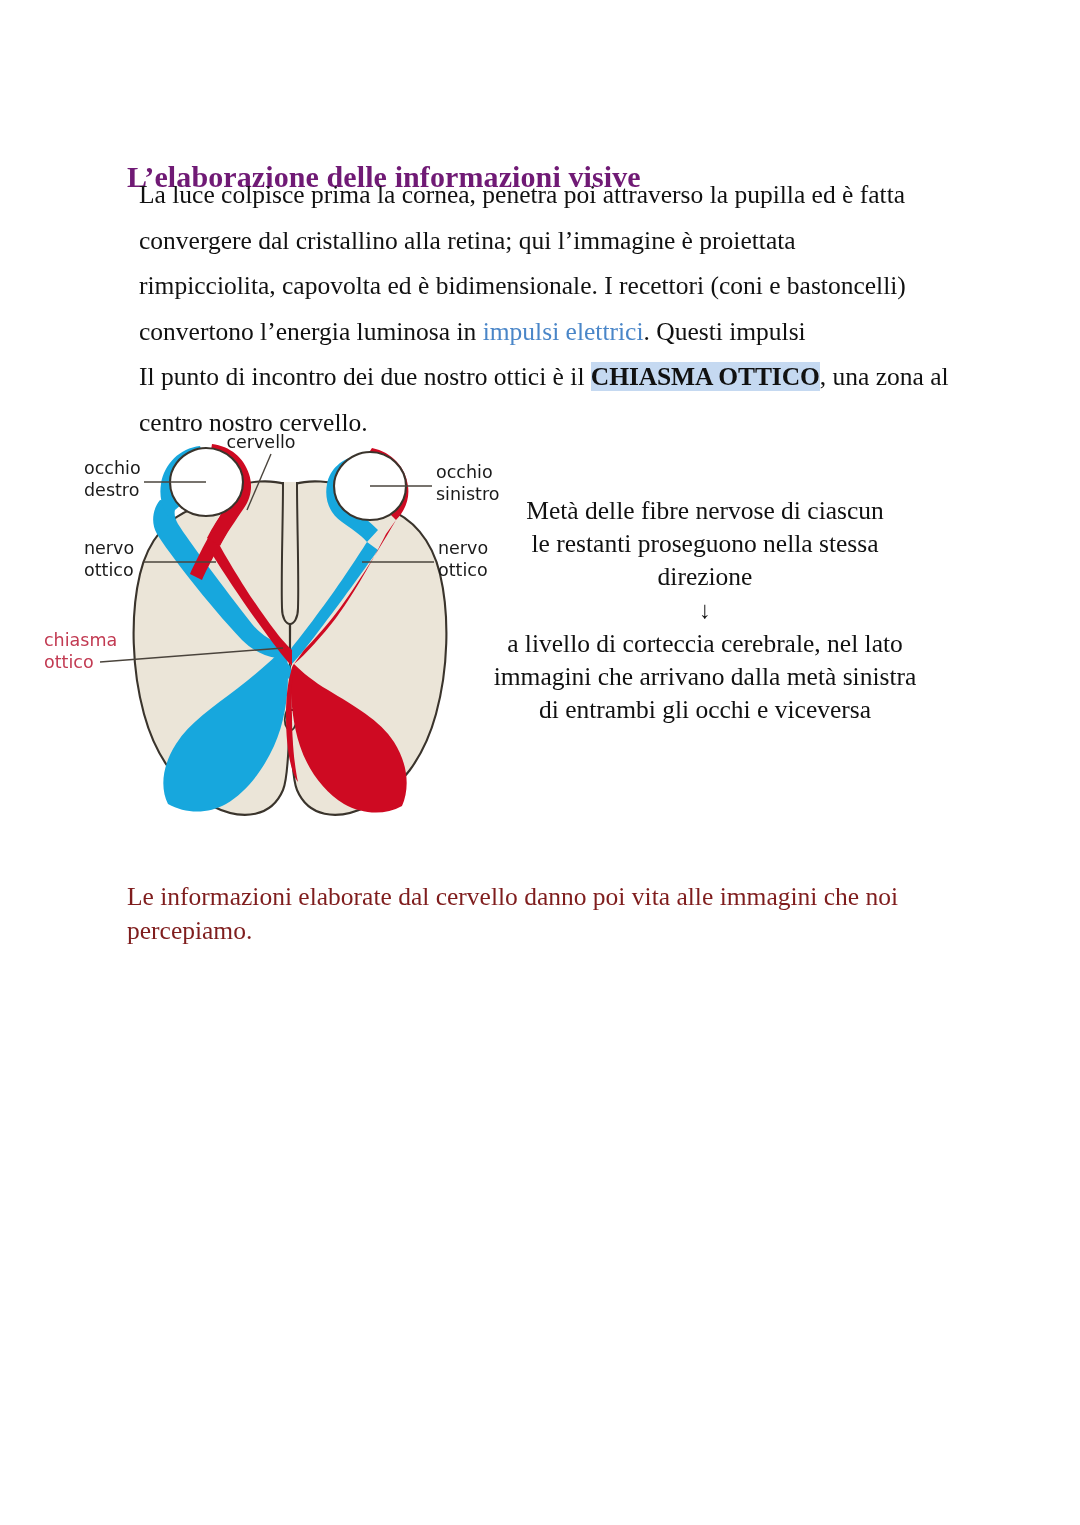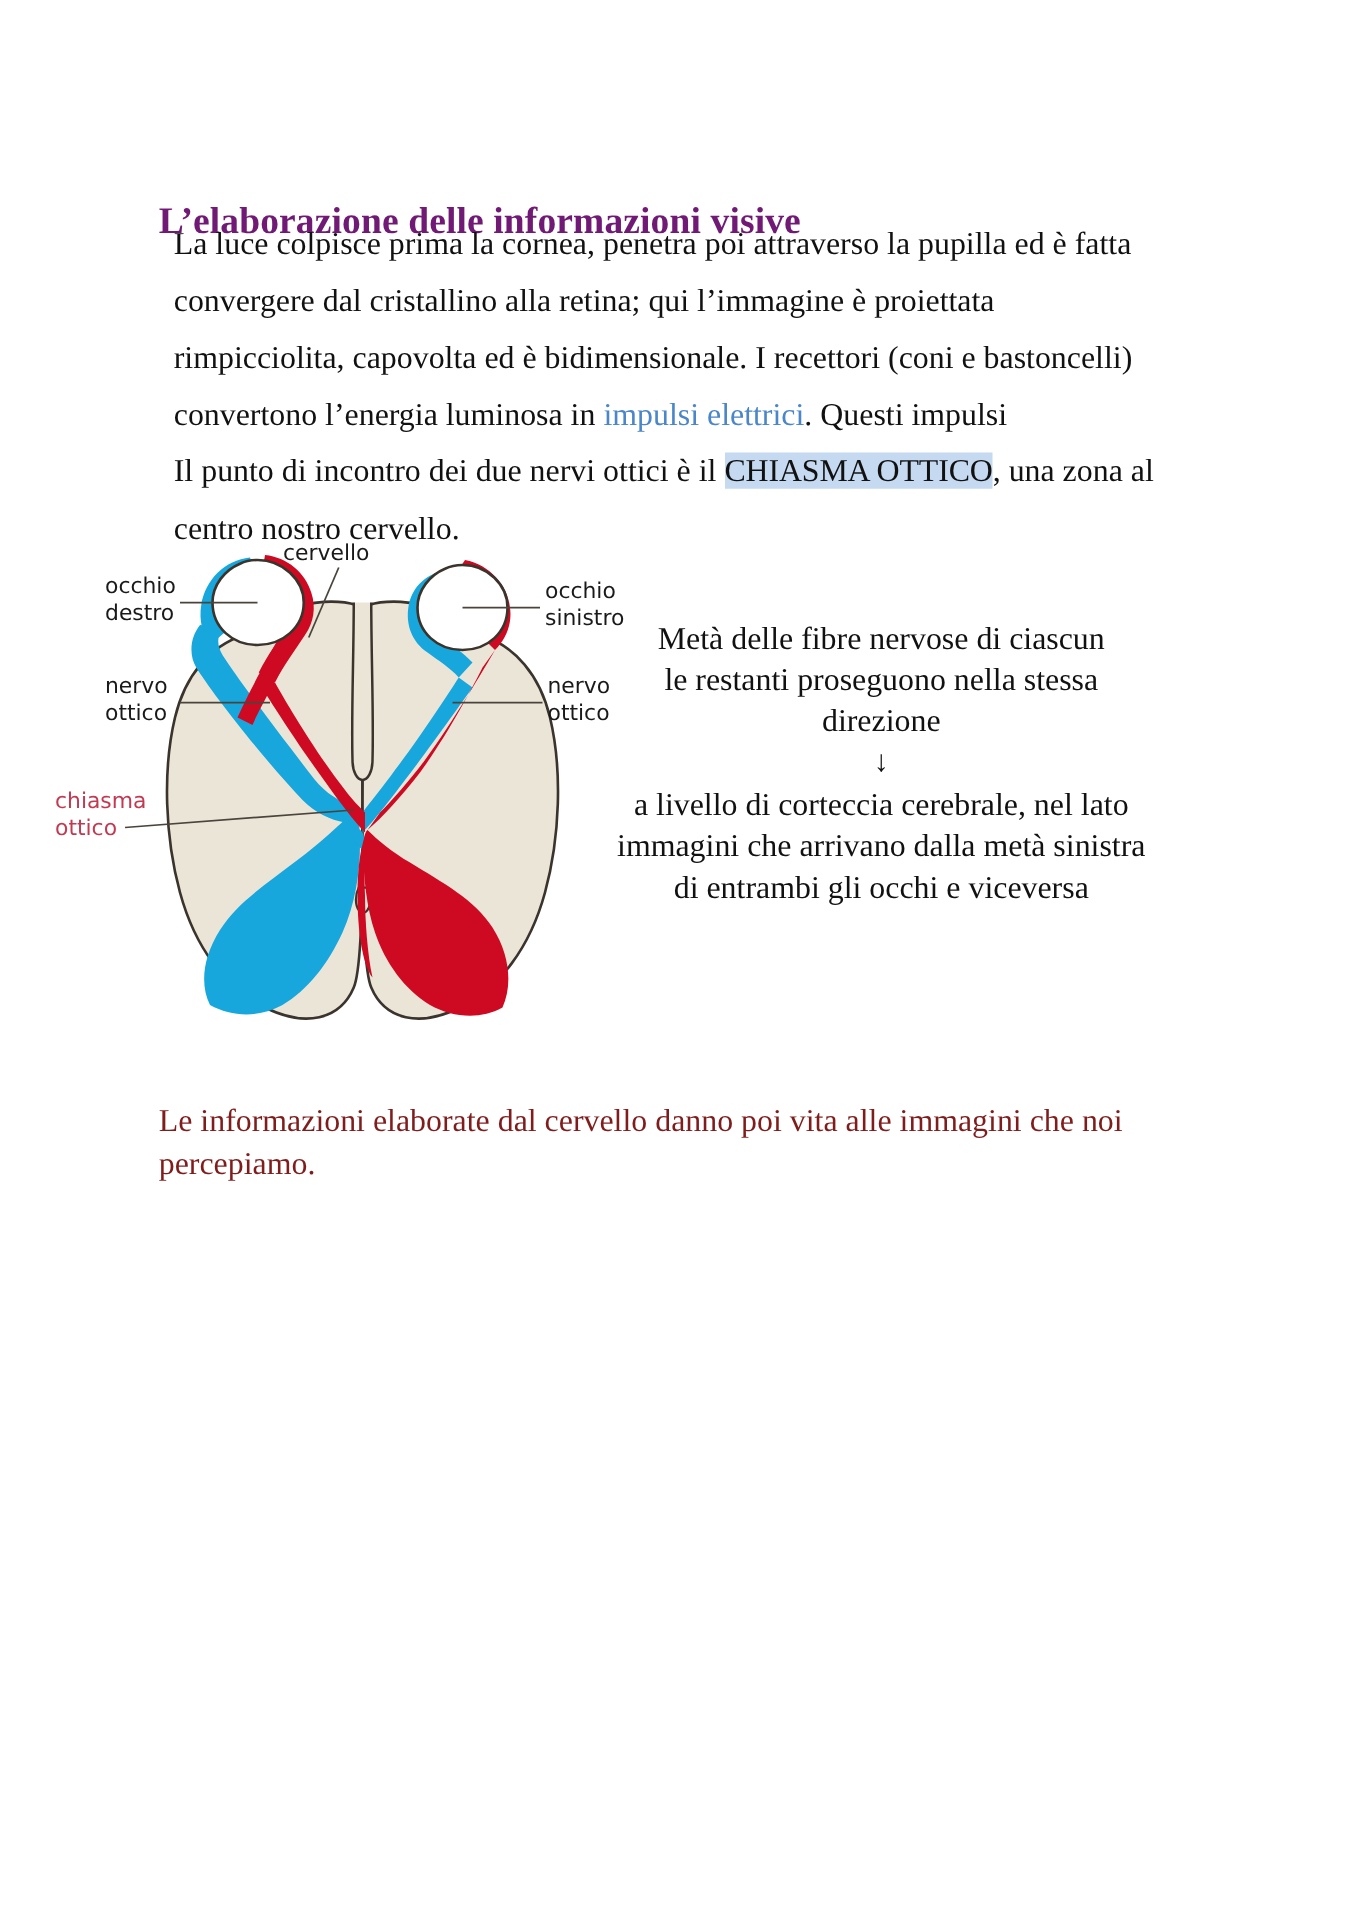--- a/index.html
+++ b/index.html
@@ -47,21 +47,21 @@
   }
   .intro-block p {
     margin: 12px;
   }
   .accent-text {
     color: #4a86c8;
     text-align: right;
   }
   .highlight-term {
     background: #c5d9f1;
-    font-weight: 400;
+    font-weight: 700;
     letter-spacing: -0.1px;
   }
 
   
   .figure-area {
     position: absolute;
     left: 0;
     top: 424px;
     width: 1080px;
     height: 430px;
@@ -128,21 +128,21 @@
 
 <div class="page">
 
   <h1 class="section-heading">L’elaborazione delle informazioni visive</h1>
 
   <div class="intro-block">
     <p>La luce colpisce prima la cornea, penetra poi attraverso la pupilla ed è fatta</p>
     <p>convergere dal cristallino alla retina; qui l’immagine è proiettata</p>
     <p>rimpicciolita, capovolta ed è bidimensionale. I  recettori (coni e bastoncelli)</p>
     <p><span>convertono l’energia luminosa in </span><span class="accent-text">impulsi elettrici</span><span>.  Questi impulsi</span></p>
-    <p><span>Il punto di incontro dei due nervi ottici è il </span><span class="highlight-term">CHIASMA OTTICO</span><span>, una zona al</span></p>
+    <p><span>Il punto di incontro dei due nostro ottici è il </span><span class="highlight-term">CHIASMA OTTICO</span><span>, una zona al</span></p>
     <p>centro nostro cervello.</p>
   </div>
 
   <div class="figure-area">
 
     <div class="diagram">
       <svg viewBox="0 0 480 430" xmlns="http://www.w3.org/2000/svg">
 
         <g>
 

